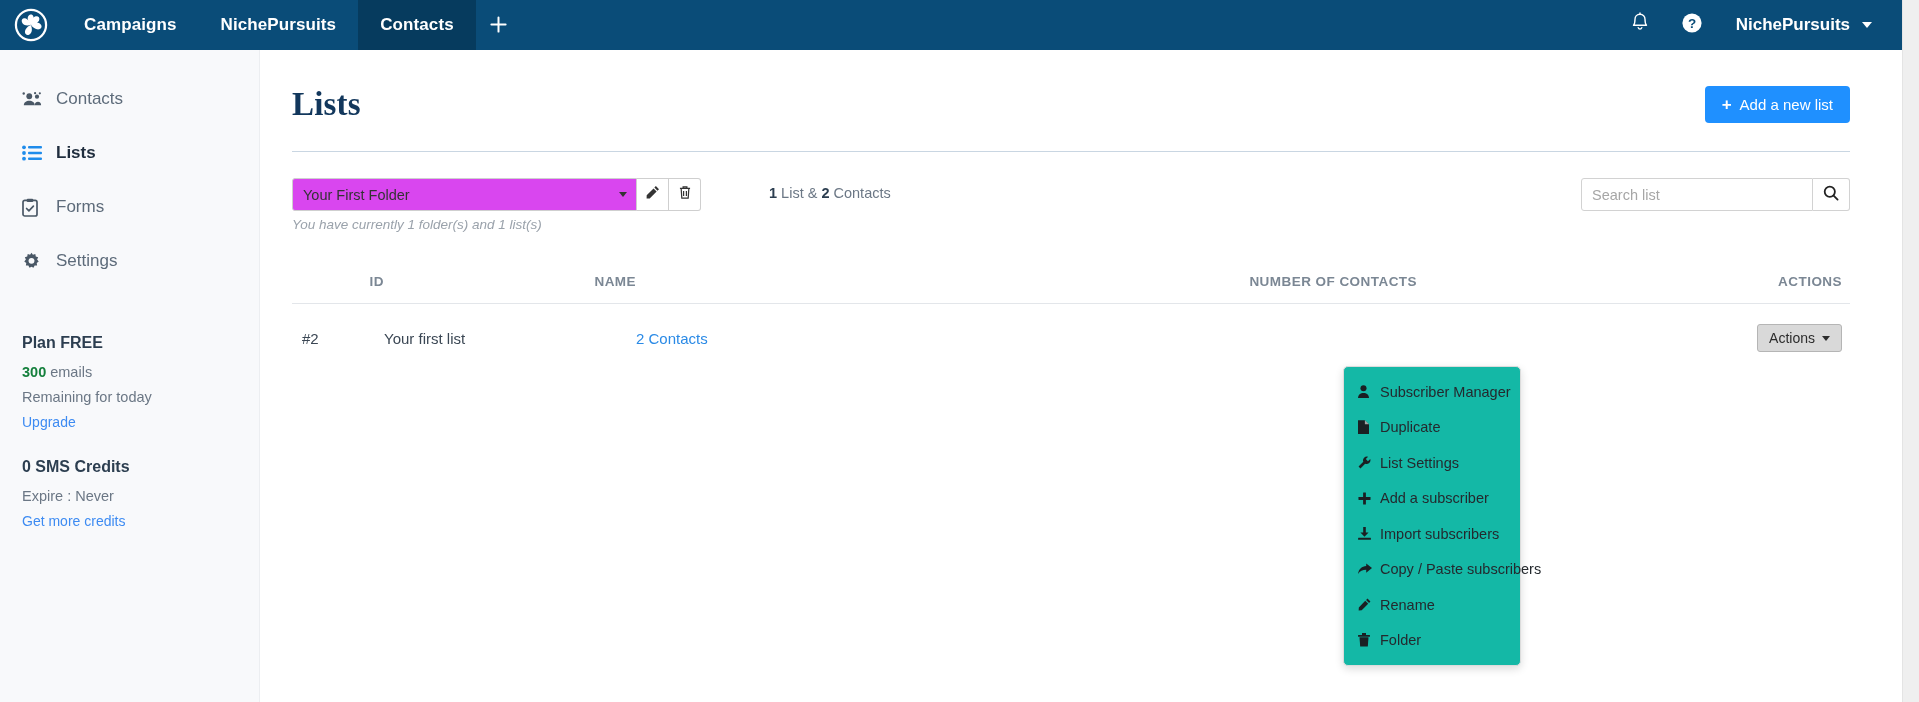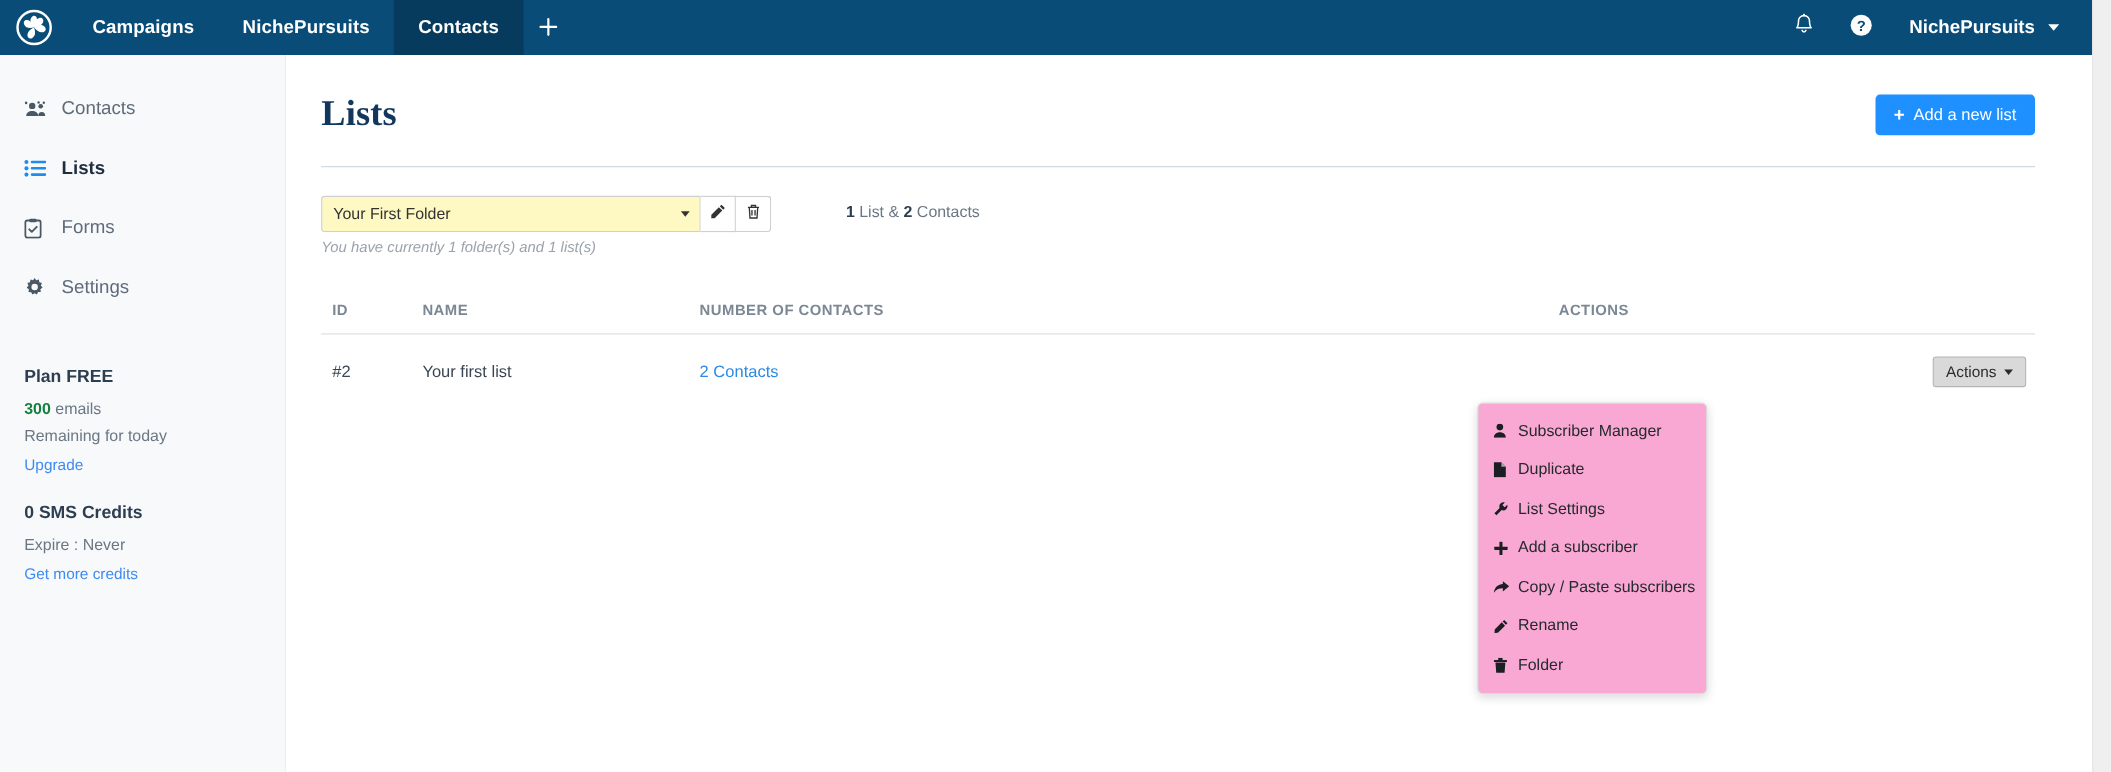--- a/index.html
+++ b/index.html
@@ -127,21 +127,21 @@
   
   .toolbar {
     display: flex; align-items: flex-start;
     margin-top: 26px;
   }
   .folder-wrap { position: relative; }
   .folder-row { display: flex; align-items: stretch; }
   .select-box {
     width: 345px; height: 33px;
     border: 1px solid #cfcfcf; border-radius: 3px 0 0 3px;
-    background: #fef9c3;
+    background: #d946ef;
     display: flex; align-items: center; justify-content: space-between;
     padding: 0 9px 0 10px;
     font-size: 14.5px; color: #333;
     cursor: pointer;
   }
   .select-box .sel-caret {
     width: 0; height: 0;
     border-left: 4px solid transparent;
     border-right: 4px solid transparent;
     border-top: 5px solid #333;
@@ -177,21 +177,21 @@
     border: 1px solid #d2d2d2; border-left: none;
     border-radius: 0 3px 3px 0;
     background: #fff; cursor: pointer;
     display: flex; align-items: center; justify-content: center;
     color: #222;
   }
 
   
   .tbl { width: 100%; margin-top: 42px; border-collapse: collapse; }
   .tbl th {
-    text-align: left;
+    text-align: right;
     font-size: 13.5px; font-weight: bold; color: #7b8794;
     letter-spacing: .45px;
     padding: 0 0 14px 0;
     margin-top: 16px;
   }
   .tbl thead tr { border-bottom: 1px solid #e3e6ea; }
   .tbl td {
     padding: 20px 0 18px 0;
     font-size: 15px; color: #3b4754;
     vertical-align: middle;
@@ -216,22 +216,22 @@
     width: 0; height: 0;
     border-left: 4px solid transparent;
     border-right: 4px solid transparent;
     border-top: 5px solid #2c2c2c;
   }
 
   
   .dropdown {
     position: absolute;
     left: 1083px; top: 316px;
-    width: 209px;
-    background: #f9a8d4;
+    width: 178px;
+    background: #14b8a6;
     border: 1px solid #dcdcdc;
     border-radius: 5px;
     box-shadow: 0 3px 9px rgba(0,0,0,.14);
     padding: 7px 0;
     z-index: 40;
   }
   .dd-item {
     display: flex; align-items: center;
     height: 35.5px;
     padding: 0 12px 0 14px;
@@ -419,20 +419,31 @@
           </span>
         </div>
       </div>
       <div class="folder-note">You have currently 1 folder(s) and 1 list(s)</div>
     </div>
 
     <div class="count-text">
       <b>1</b><span> List &amp; </span><b>2</b><span> Contacts</span>
     </div>
 
+    <div class="search-wrap">
+      <input class="search-input" type="text" placeholder="Search list" style="">
+      <div class="search-btn">
+        <span>
+          <svg width="16" height="16" viewBox="0 0 16 16" fill="none" stroke="currentColor" stroke-width="1.8">
+            <circle cx="6.8" cy="6.8" r="5.1"></circle>
+            <path d="M10.6 10.6l4 4" stroke-linecap="round"></path>
+          </svg>
+        </span>
+      </div>
+    </div>
   </div>
 
   <table class="tbl">
     <thead>
       <tr>
         <th class="col-id">ID</th>
         <th class="col-name">NAME</th>
         <th class="col-num">NUMBER OF CONTACTS</th>
         <th class="col-act">ACTIONS</th>
       </tr>
@@ -488,20 +499,29 @@
     <div class="dd-item">
       <span class="dd-ico">
         <svg width="13" height="13" viewBox="0 0 14 14" fill="currentColor">
           <rect x="5.5" y="0.5" width="3" height="13" rx=".4"></rect>
           <rect x="0.5" y="5.5" width="13" height="3" rx=".4"></rect>
         </svg>
       </span>
       <span>Add a subscriber</span>
     </div>
 
+    <div class="dd-item">
+      <span class="dd-ico">
+        <svg width="13" height="13" viewBox="0 0 14 14" fill="currentColor">
+          <path d="M5.6 0h2.8v6h3L7 10.6 2.6 6h3z"></path>
+            <rect x="0" y="11.6" width="14" height="2.2" rx=".5"></rect>
+        </svg>
+      </span>
+      <span>Import subscribers</span>
+    </div>
 
     <div class="dd-item">
       <span class="dd-ico">
         <svg width="14" height="12" viewBox="0 0 15 12" fill="currentColor">
           <path d="M8.8 0v2.7C4.2 3 .9 5.6 0 11.4c2.1-3.3 4.8-4.5 8.8-4.5V10L15 5z"></path>
         </svg>
       </span>
       <span>Copy / Paste subscribers</span>
     </div>
 

